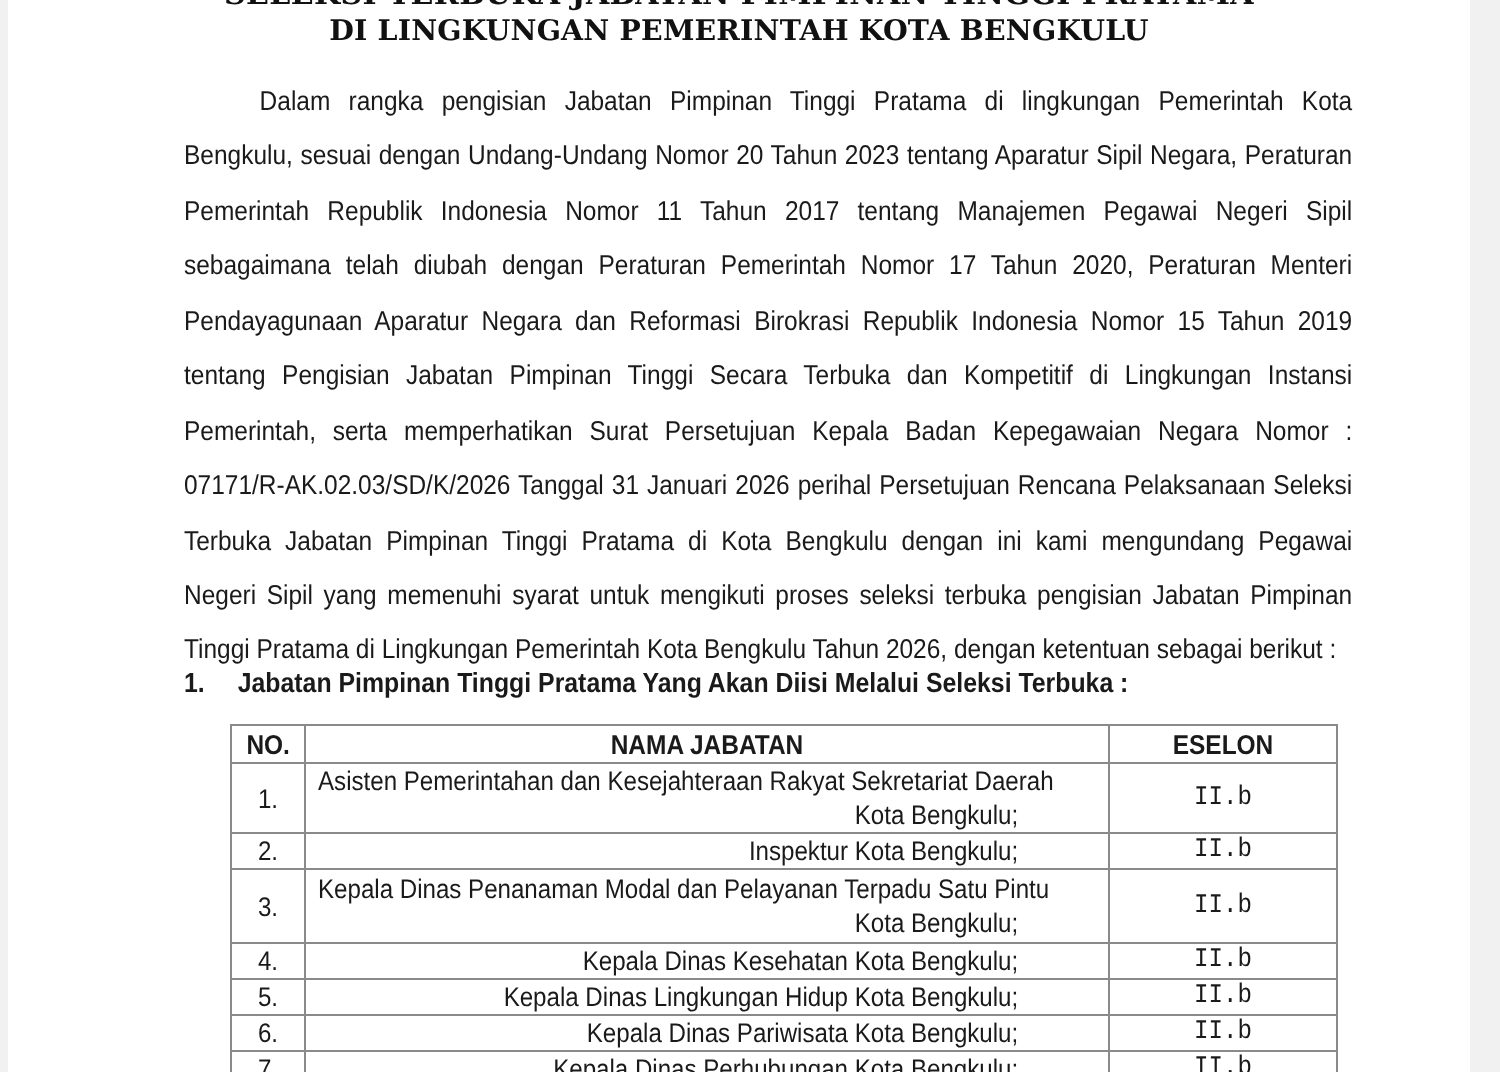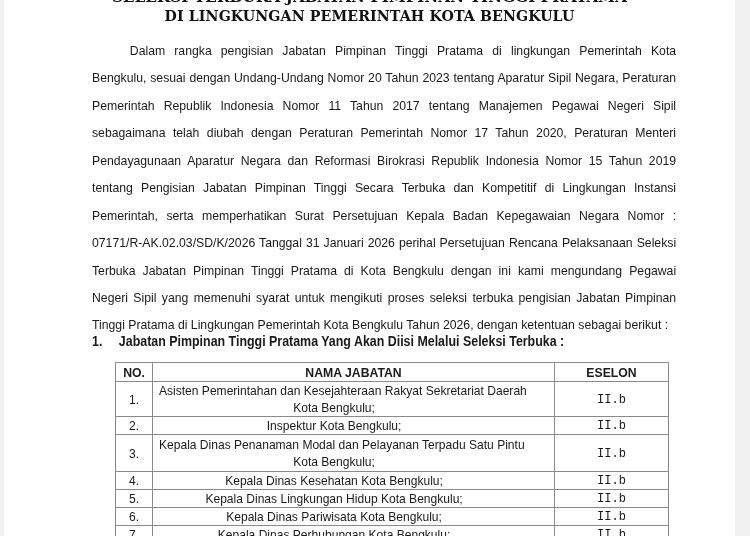--- a/index.html
+++ b/index.html
@@ -45,21 +45,21 @@
   table.jab td, table.jab th {
     border: 1px solid #8a8a8a; padding: 0 6px; vertical-align: middle;
     line-height: 17px;
     margin-top: 45px;
   }
   table.jab th { font-weight: bold; text-align: center; height: 18px; font-size: 13.6px; }
   .cell-inner { display: block; transform: scaleX(0.9); transform-origin: left center; white-space: nowrap; }
   .center .cell-inner { transform-origin: center center; text-align: center; }
   td.no { text-align: center; }
   td.esl { text-align: center; font-family: Liberation Mono, monospace; }
-  td.name { text-align: center; }
+  td.name { text-align: right; }
 </style>
 </head>
 <body>
 
 <div class="page">
   <div class="title-clipped">SELEKSI TERBUKA JABATAN PIMPINAN TINGGI PRATAMA</div>
   <div class="title">DI LINGKUNGAN PEMERINTAH KOTA BENGKULU</div>
 
   <div class="para">
     <span class="line first">Dalam rangka pengisian Jabatan Pimpinan Tinggi Pratama di lingkungan Pemerintah Kota</span>

